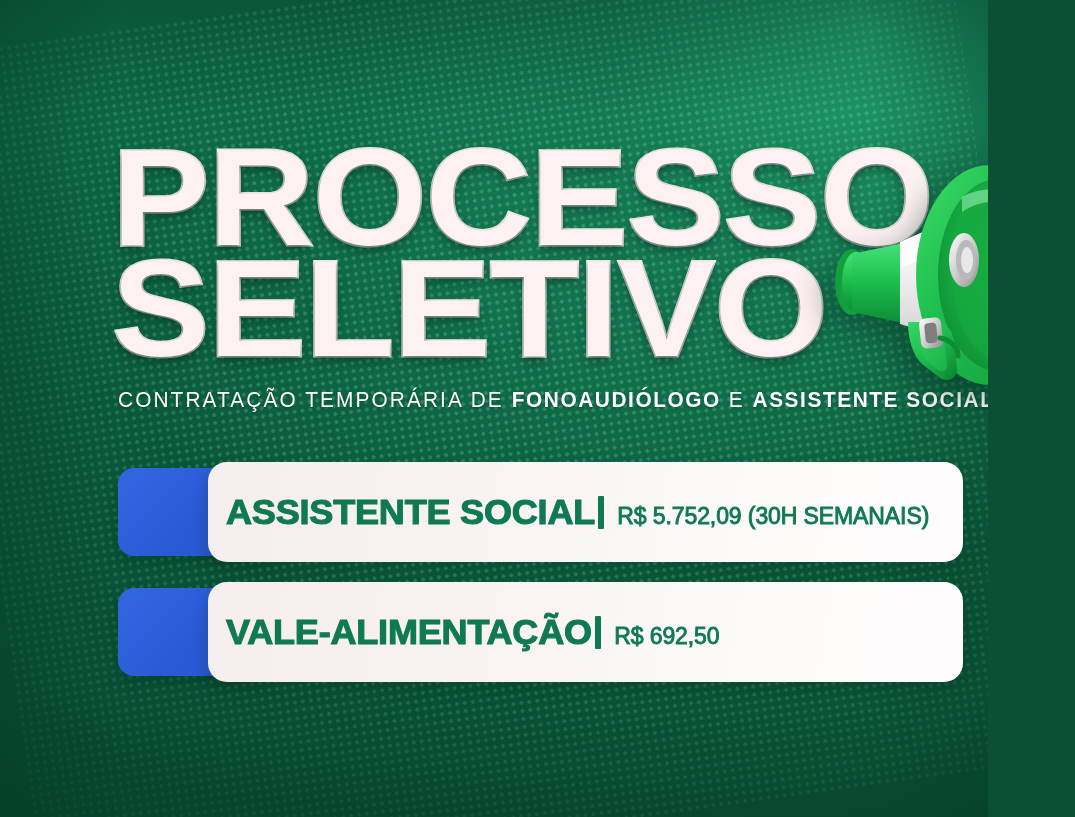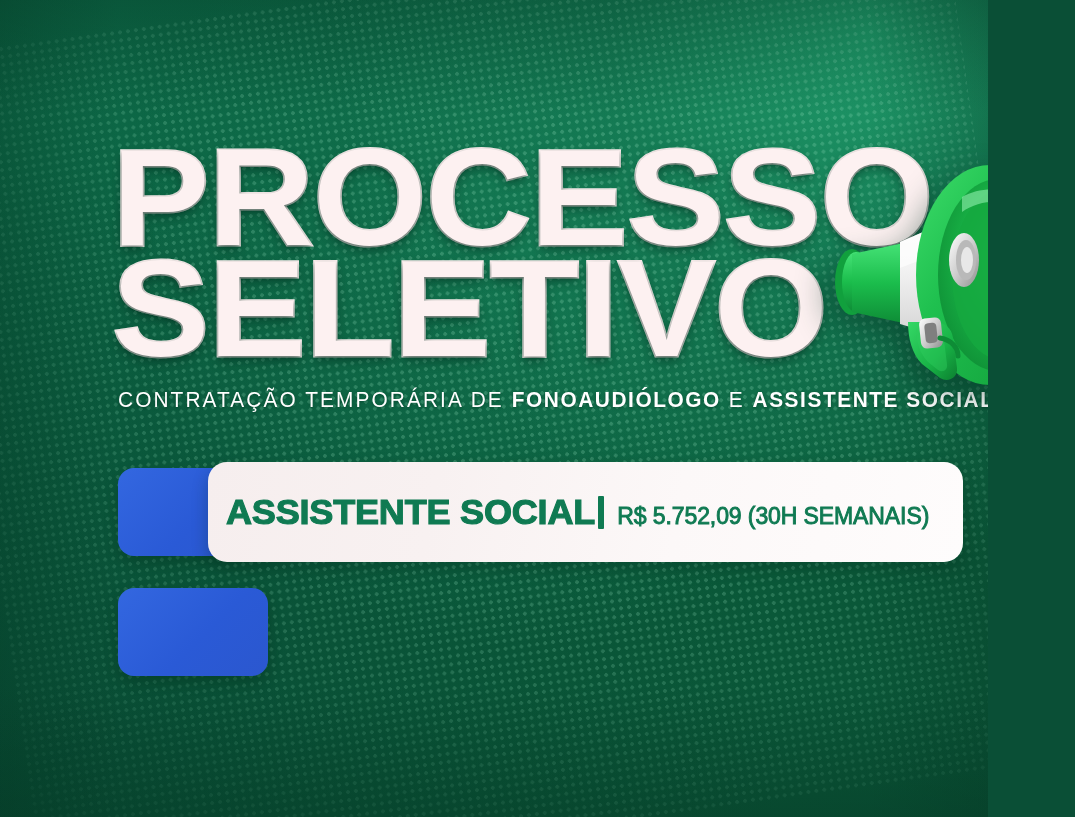--- a/index.html
+++ b/index.html
@@ -286,16 +286,23 @@
           <span class="card-role">ASSISTENTE SOCIAL</span>
           <span class="card-sep"></span>
           <span class="card-value">R$ 5.752,09 (30H SEMANAIS)</span>
         </div>
       </div>
     </div>
 
 
     <div class="card-row">
       <div class="card-tab"></div>
+      <div class="card-body">
+        <div class="card-text">
+          <span class="card-role">VALE-ALIMENTAÇÃO</span>
+          <span class="card-sep"></span>
+          <span class="card-value">R$ 692,50</span>
+        </div>
+      </div>
     </div>
 
   </div>
 </div>
 
 </body></html>

